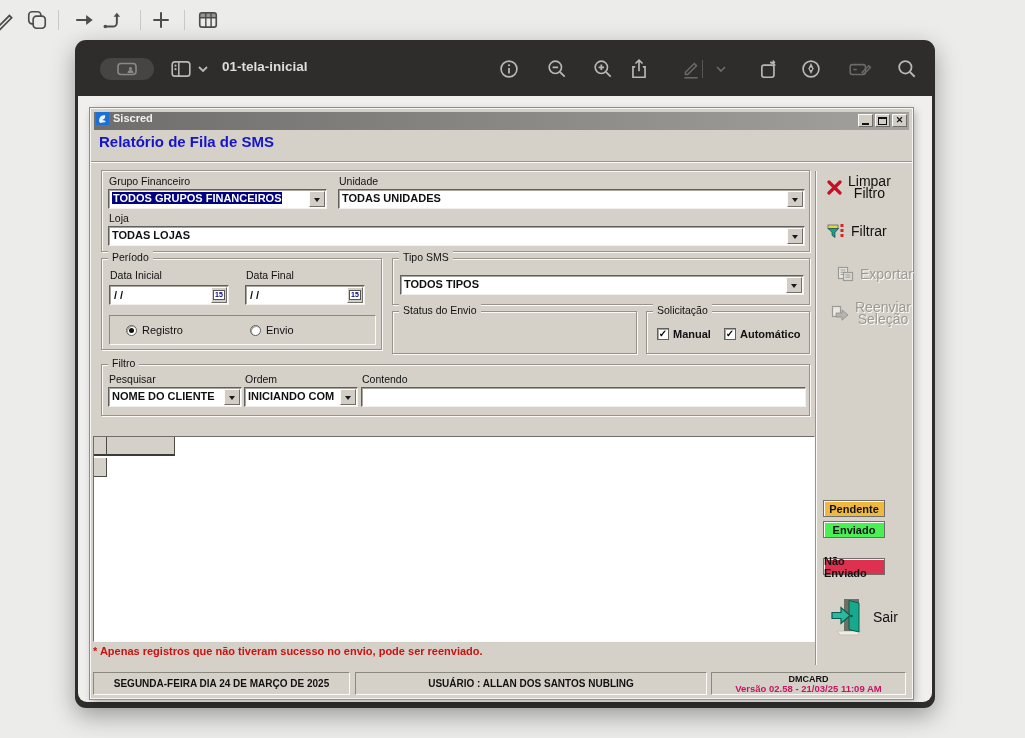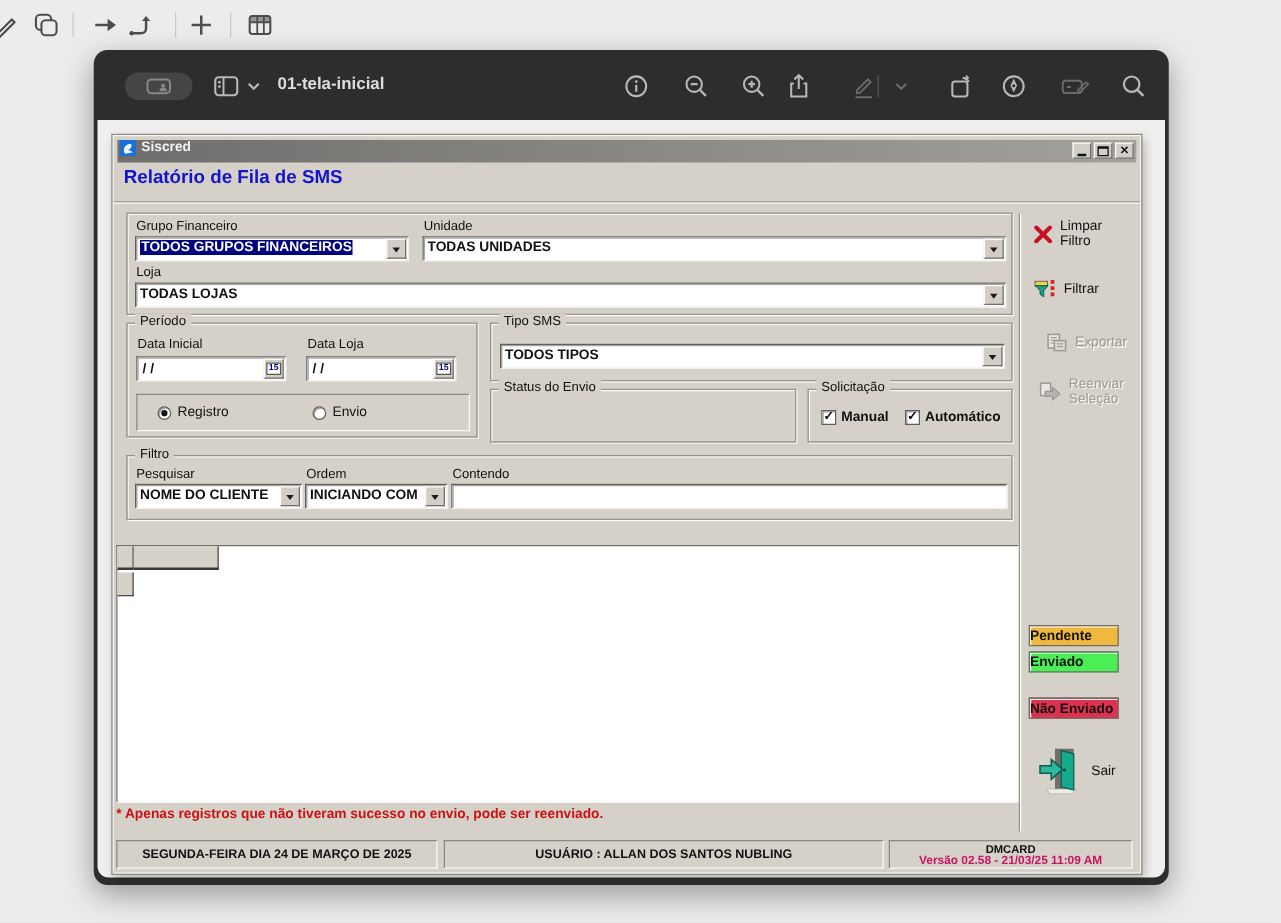--- a/index.html
+++ b/index.html
@@ -96,27 +96,27 @@
     display:flex; align-items:center; justify-content:center;
     font-size:10px; font-weight:700; text-align:center; }
   .sb-panel.two { flex-direction:column; justify-content:center; line-height:10px; }
   .sb-brand { font-size:9px; font-weight:700; color:#111; }
   .sb-version { font-size:9.5px; font-weight:700; color:#c81464; }
 
   
   .v-divider { position:absolute; left:724px; top:62px; width:2px; height:494px;
     border-left:1px solid #94938d; border-right:1px solid #fbfaf6; }
   .side-btn { position:absolute; display:flex; align-items:center; gap:6px;
-    background:transparent; border:none; font-size:11px; color:#111;
-    font-family:"Liberation Sans", sans-serif; text-align:left; cursor:default; }
+    background:transparent; border:none; font-size:14px; color:#111;
+    font-family:"Liberation Sans", sans-serif; text-align:center; cursor:default; }
   .side-btn .lbl2 { line-height:12px; }
   .side-btn.disabled { color:#9b9a94; text-shadow:1px 1px 0 #fcfbf8; }
-  .legend-chip { position:absolute; left:732px; width:72px; height:17px;
+  .legend-chip { position:absolute; left:732px; width:62px; height:17px;
     border:1px solid #6f6e6a; box-shadow:1px 1px 0 #fbfaf6 inset;
-    display:flex; align-items:center; 
+    display:flex; align-items:center; justify-content:center;
     font-size:11px; font-weight:700; color:#111; }
 </style>
 </head>
 <body>
 
 <div class="screen">
 
   <div class="anno-toolbar">
     <span class="anno-ic" style="left:-6px">
       <svg viewBox="0 0 20 20" width="22" height="22">
@@ -278,21 +278,21 @@
 
         <div class="groupbox" style="left:10px;top:149px;width:281px;height:92px">
           <span class="gb-label">Período</span>
           <span class="flabel" style="left:8px;top:10px">Data Inicial</span>
           <div class="field" style="left:7px;top:26px;width:120px;height:20px">
             <span class="date-val">/ /</span>
             <span class="cal-btn">
                 <span class="cal-face">15</span>
               </span>
           </div>
-          <span class="flabel" style="left:144px;top:10px">Data Loja</span>
+          <span class="flabel" style="left:144px;top:10px">Data Final</span>
           <div class="field" style="left:143px;top:26px;width:120px;height:20px">
             <span class="date-val">/ /</span>
             <span class="cal-btn">
                 <span class="cal-face">15</span>
               </span>
           </div>
           <div class="inset-panel" style="left:7px;top:56px;width:267px;height:30px">
             <span class="radio-item" style="left:16px;top:8px">
               <span class="radio-circ">
                   <span class="radio-dot"></span>

